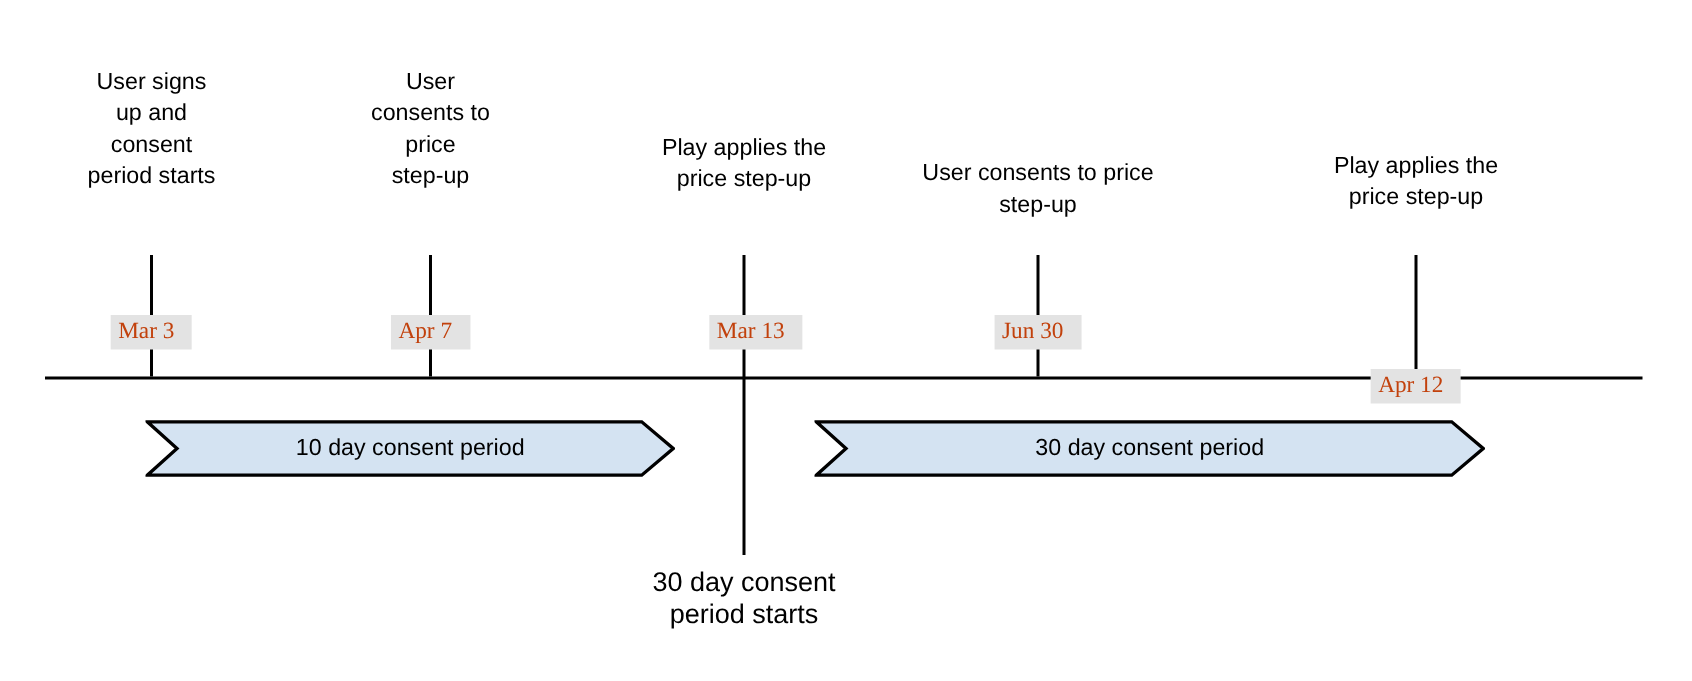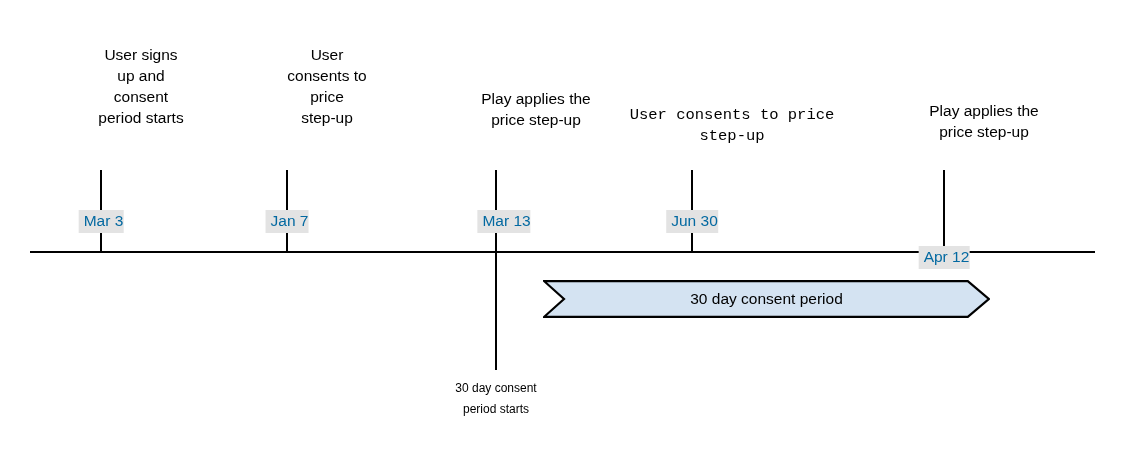--- a/index.html
+++ b/index.html
@@ -31,32 +31,32 @@
   }
   
   .event-caption {
     position: absolute;
     font-size: 15.5px;
     line-height: 21px;
     color: #000000;
     text-align: center;
     white-space: pre-line;
     transform: translateX(-50%);
-    margin-left: 40px;
   }
   
   .date-chip {
     position: absolute;
     font-size: 15.5px;
     line-height: 20px;
-    color: #0369a1;
+    color: #c2410c;
     background: #e3e3e3;
-    padding: 1px 0 2px 5px;
+    padding: 1px 12px 2px 5px;
     transform: translateX(-50%);
     white-space: nowrap;
+    font-family: Liberation Serif, serif;
   }
   
   .banner {
     position: absolute;
     display: block;
   }
   .banner svg { display: block; }
   .banner-label {
     position: absolute;
     top: 0;
@@ -66,21 +66,21 @@
     display: flex;
     align-items: center;
     justify-content: center;
     font-size: 15.5px;
     color: #000000;
     pointer-events: none;
   }
   
   .below-caption {
     position: absolute;
-    font-size: 12px;
+    font-size: 18px;
     line-height: 21px;
     color: #000000;
     text-align: center;
     white-space: pre-line;
     transform: translateX(-50%);
   }
 </style>
 </head>
 <body>
 
@@ -97,31 +97,37 @@
   <div class="event-caption" style="left: 101px; top: 44px;">User signs
 up and
 consent
 period starts</div>
   <div class="event-caption" style="left: 287px; top: 44px; text-align: center;">User
 consents to
 price
 step-up</div>
   <div class="event-caption" style="left: 496px; top: 88px;">Play applies the
 price step-up</div>
-  <div class="event-caption" style="left: 692px; top: 105px; font-family: Liberation Mono, monospace;">User consents to price
+  <div class="event-caption" style="left: 692px; top: 105px;">User consents to price
 step-up</div>
   <div class="event-caption" style="left: 944px; top: 100px;">Play applies the
 price step-up</div>
 
   <div class="date-chip" style="left: 101px; top: 210px;">Mar 3</div>
-  <div class="date-chip" style="left: 287px; top: 210px;">Jan 7</div>
+  <div class="date-chip" style="left: 287px; top: 210px;">Apr 7</div>
   <div class="date-chip" style="left: 504px; top: 210px;">Mar 13</div>
   <div class="date-chip" style="left: 692px; top: 210px;">Jun 30</div>
   <div class="date-chip" style="left: 944px; top: 210px; margin-top: 36px;">Apr 12</div>
 
+  <div class="banner" style="left: 97px; top: 280px; width: 353px; height: 38px;">
+    <svg width="353" height="38" viewBox="0 0 353 38">
+        <polygon points="1.20,1.20 330.80,1.20 351.80,19.00 330.80,36.80 1.20,36.80 21.00,19.00" fill="#d4e3f2" stroke="#000000" stroke-width="2.2" stroke-linejoin="miter"></polygon>
+      </svg>
+    <div class="banner-label">10 day consent period</div>
+  </div>
   <div class="banner" style="left: 543px; top: 280px; width: 447px; height: 38px;">
     <svg width="447" height="38" viewBox="0 0 447 38">
         <polygon points="1.20,1.20 424.80,1.20 445.80,19.00 424.80,36.80 1.20,36.80 21.00,19.00" fill="#d4e3f2" stroke="#000000" stroke-width="2.2" stroke-linejoin="miter"></polygon>
       </svg>
     <div class="banner-label">30 day consent period</div>
   </div>
 
   <div class="below-caption" style="left: 496px; top: 378px;">30 day consent
 period starts</div>
 

